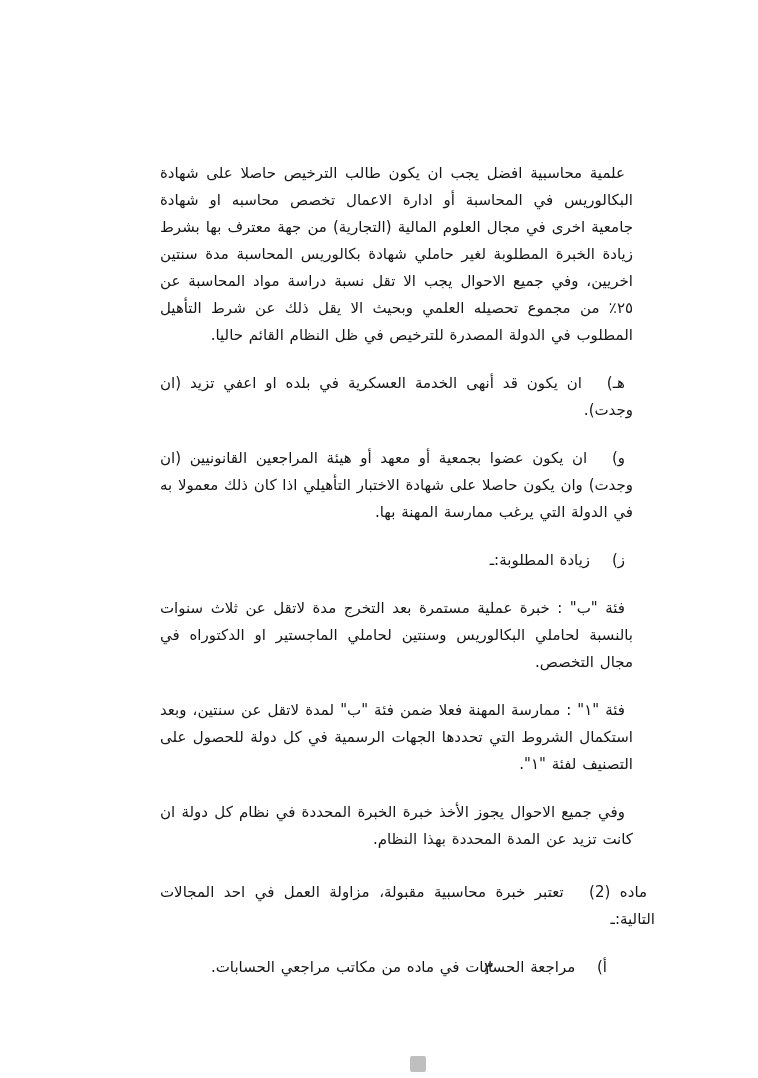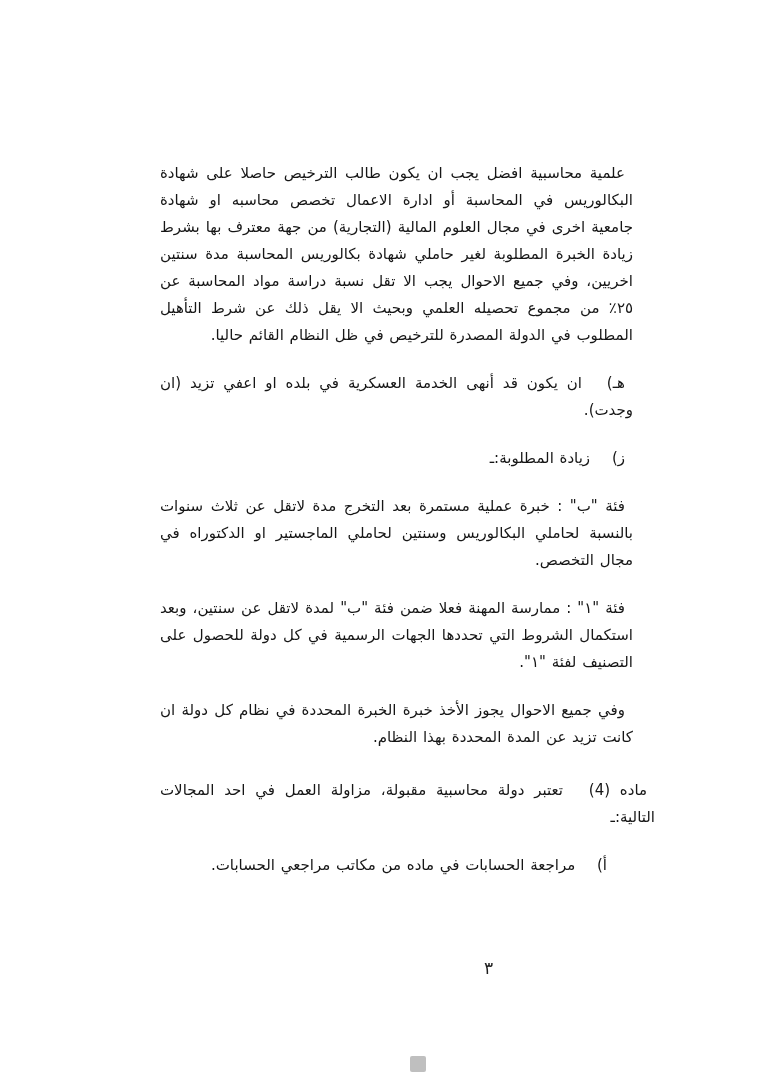--- a/index.html
+++ b/index.html
@@ -57,31 +57,32 @@
 <body>
 
 <div class="page">
 
   <div class="text-block">
 
     <p class="para"><span>علمية محاسبية افضل يجب ان يكون طالب الترخيص حاصلا على شهادة البكالوريس في المحاسبة أو ادارة الاعمال تخصص محاسبه او شهادة جامعية اخرى في مجال العلوم المالية (التجارية) من جهة معترف بها بشرط زيادة الخبرة المطلوبة لغير حاملي شهادة بكالوريس المحاسبة مدة سنتين اخريين، وفي جميع الاحوال يجب الا تقل نسبة دراسة مواد المحاسبة عن ٢٥٪ من مجموع تحصيله العلمي وبحيث الا يقل ذلك عن شرط التأهيل المطلوب في الدولة المصدرة للترخيص في ظل النظام القائم حاليا.</span></p>
 
     <p class="para"><span class="marker">هـ)</span> <span>ان يكون قد أنهى الخدمة العسكرية في بلده او اعفي تزيد (ان وجدت).</span></p>
 
+    <p class="para"><span class="marker">و)</span> <span>ان يكون عضوا بجمعية أو معهد أو هيئة المراجعين القانونيين (ان وجدت) وان يكون حاصلا على شهادة الاختبار التأهيلي اذا كان ذلك معمولا به في الدولة التي يرغب ممارسة المهنة بها.</span></p>
 
     <p class="para"><span class="marker">ز)</span> <span>زيادة المطلوبة:ـ</span></p>
 
     <p class="para"><span>فئة "ب" : خبرة عملية مستمرة بعد التخرج مدة لاتقل عن ثلاث سنوات بالنسبة لحاملي البكالوريس وسنتين لحاملي الماجستير او الدكتوراه في مجال التخصص.</span></p>
 
     <p class="para"><span>فئة "١" : ممارسة المهنة فعلا ضمن فئة "ب" لمدة لاتقل عن سنتين، وبعد استكمال الشروط التي تحددها الجهات الرسمية في كل دولة للحصول على التصنيف لفئة "١".</span></p>
 
     <p class="para"><span>وفي جميع الاحوال يجوز الأخذ خبرة الخبرة المحددة في نظام كل دولة ان كانت تزيد عن المدة المحددة بهذا النظام.</span></p>
 
 
-    <p class="para outdent space-before"><span class="marker">ماده (4)</span> <span>تعتبر دولة محاسبية مقبولة، مزاولة العمل في احد المجالات التالية:ـ</span></p>
+    <p class="para outdent space-before"><span class="marker">ماده (2)</span> <span>تعتبر خبرة محاسبية مقبولة، مزاولة العمل في احد المجالات التالية:ـ</span></p>
 
     <p class="para indent"><span class="marker">أ)</span> <span>مراجعة الحسابات في ماده من مكاتب مراجعي الحسابات.</span></p>
 
   </div>
 
   <div class="page-number">٣</div>
 
   <div class="scan-artifact"></div>
 
 </div>

